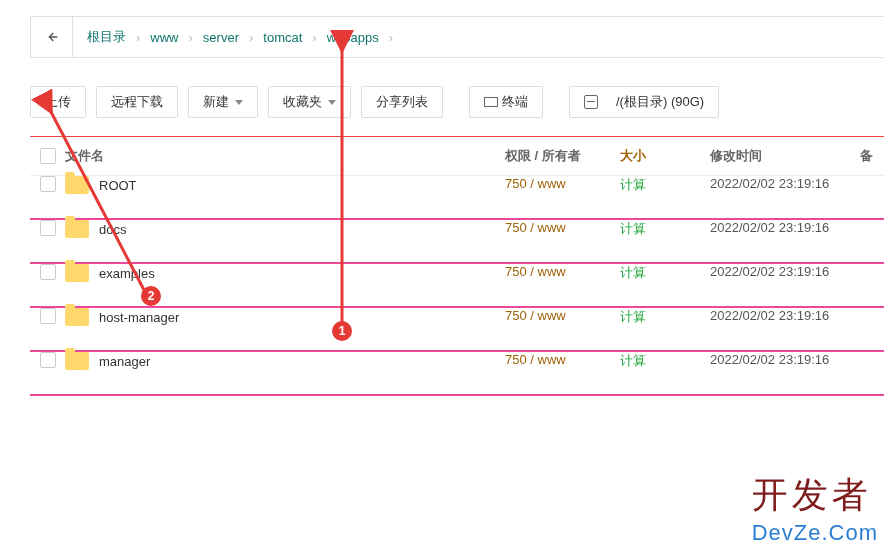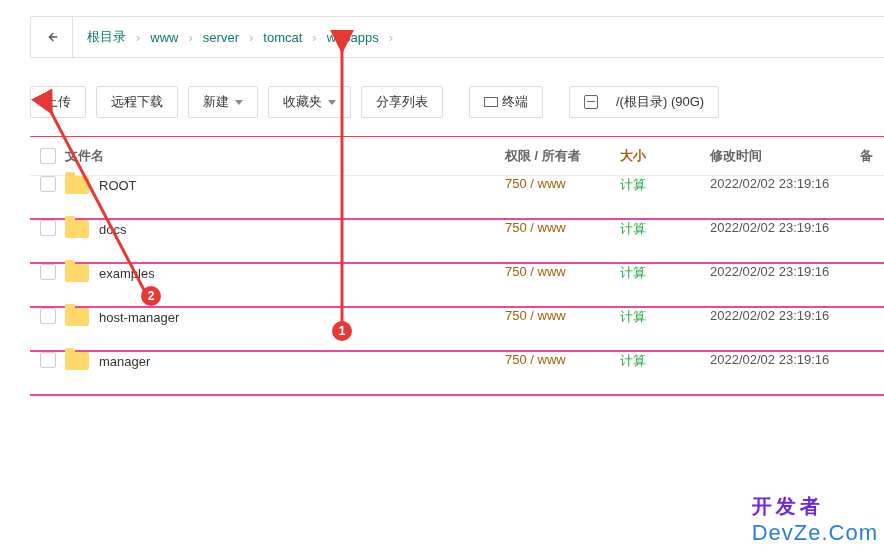--- a/index.html
+++ b/index.html
@@ -26,21 +26,21 @@
 .folder-ico{width:24px;height:18px;background:#ffd76b;border-radius:2px;position:relative}
 .folder-ico::before{content:"";position:absolute;top:-4px;left:0;width:10px;height:4px;background:#ffd76b;border-radius:2px 2px 0 0}
 .perm-cell{flex:0 0 115px;color:#a16207}
 .size-cell{flex:0 0 90px;color:#20a53a;cursor:pointer}
 .date-cell{flex:0 0 150px;color:#555}
 .op-cell{flex:0 0 24px;color:#888}
 .thead .name-cell,.thead .perm-cell,.thead .size-cell,.thead .date-cell,.thead .op-cell{color:#666}
 .notes{position:absolute;pointer-events:none;left:0;top:0;width:884px;height:552px}
 .note-circ{position:absolute;width:20px;height:20px;border-radius:50%;background:#e53935;color:#fff;font-size:12px;font-weight:bold;display:flex;align-items:center;justify-content:center}
 .watermark{position:absolute;right:6px;bottom:6px;text-align:left;pointer-events:none}
-.watermark .l1{font-size:20px;color:#6d28d9;letter-spacing:4px;font-weight:700}
+.watermark .l1{font-size:36px;color:#7f1d1d;letter-spacing:4px;font-weight:400}
 .watermark .l2{font-size:22px;color:#2a7fd4;letter-spacing:1px}
 </style>
 </head>
 <body>
 
 <div class="top-bar">
   <div class="back-btn">
     <svg viewBox="0 0 24 24">
         <path d="M14 6l-6 6 6 6M8 12h12"></path>
       </svg>

